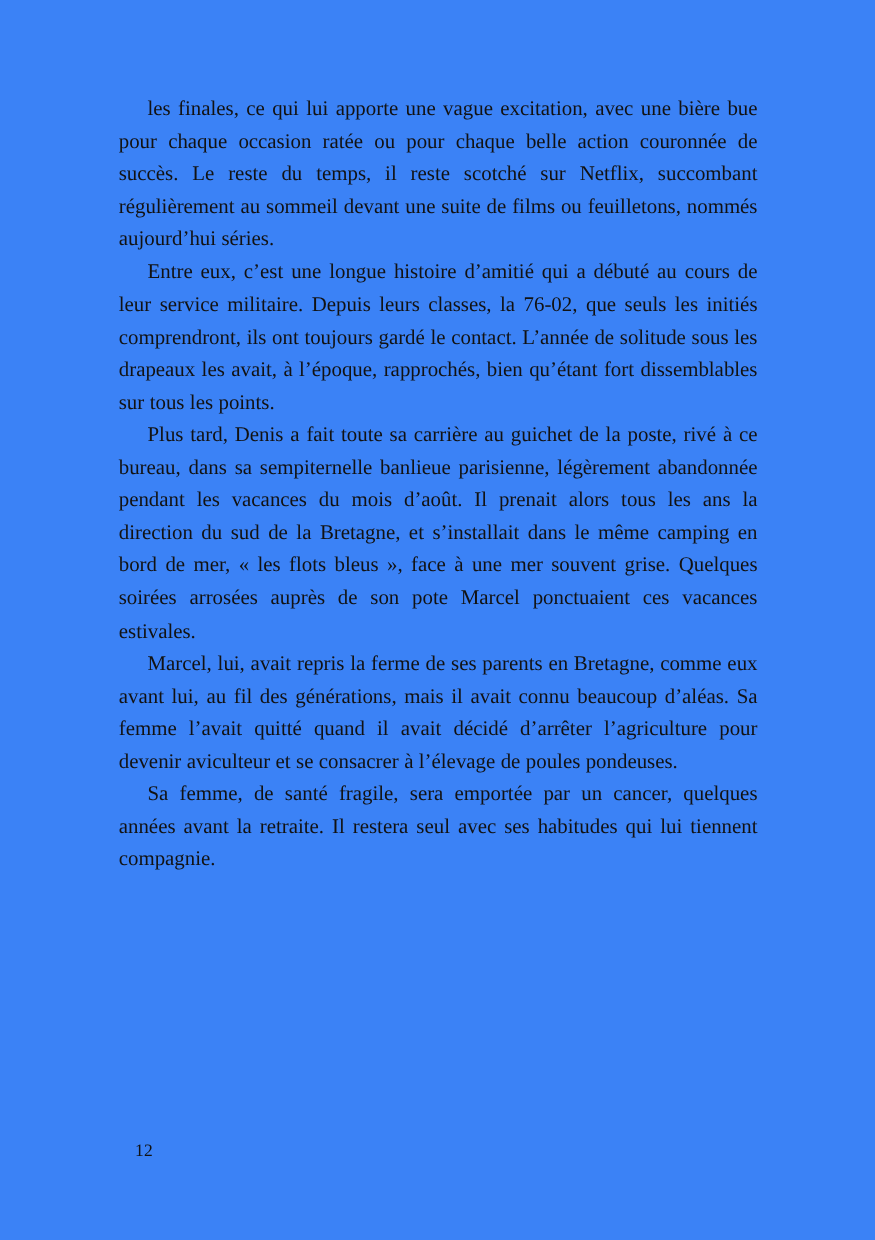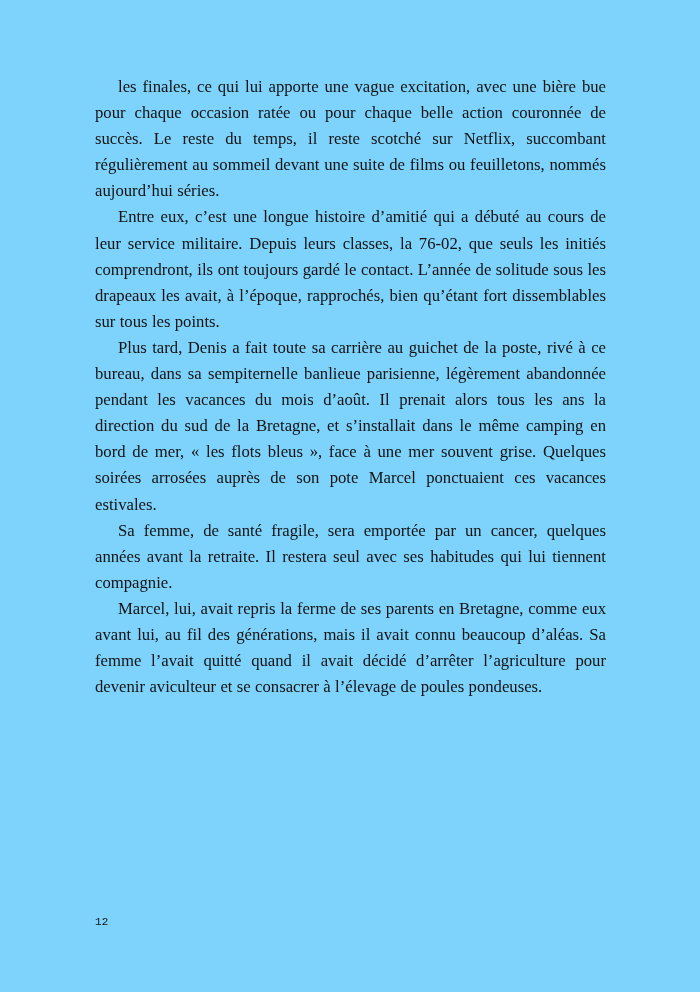--- a/index.html
+++ b/index.html
@@ -6,21 +6,21 @@
   html, body {
     margin: 0;
     padding: 0;
     background: #ffffff;
   }
 
   .page {
     position: relative;
     width: 700px;
     height: 992px;
-    background: #7dd3fc;
+    background: #3b82f6;
     overflow: hidden;
     font-family: "Liberation Serif", "DejaVu Serif", serif;
     color: #121212;
     -webkit-font-smoothing: antialiased;
   }
 
   .text-block {
     position: absolute;
     left: 95px;
     top: 74px;
@@ -41,37 +41,36 @@
     text-align: justify;
   }
 
   
   .text-block p:last-child {
     text-align: justify;
   }
 
   .folio {
     position: absolute;
-    left: 95px;
+    left: 108px;
     top: 911px;
-    font-size: 11px;
+    font-size: 14px;
     line-height: 22px;
     color: #121212;
     letter-spacing: 0.2px;
-    font-family: Liberation Mono, monospace;
   }
 </style>
 </head>
 <body>
 
 <div class="page">
 
   <div class="text-block">
     <p>les finales, ce qui lui apporte une vague excitation, avec une bière bue pour chaque occasion ratée ou pour chaque belle action couronnée de succès. Le reste du temps, il reste scotché sur Netflix, succombant régulièrement au sommeil devant une suite de films ou feuilletons, nommés aujourd’hui séries.</p>
     <p>Entre eux, c’est une longue histoire d’amitié qui a débuté au cours de leur service militaire. Depuis leurs classes, la 76-02, que seuls les initiés comprendront, ils ont toujours gardé le contact. L’année de solitude sous les drapeaux les avait, à l’époque, rapprochés, bien qu’étant fort dissemblables sur tous les points.</p>
     <p>Plus tard, Denis a fait toute sa carrière au guichet de la poste, rivé à ce bureau, dans sa sempiternelle banlieue parisienne, légèrement abandonnée pendant les vacances du mois d’août. Il prenait alors tous les ans la direction du sud de la Bretagne, et s’installait dans le même camping en bord de mer, « les flots bleus », face à une mer souvent grise. Quelques soirées arrosées auprès de son pote Marcel ponctuaient ces vacances estivales.</p>
+    <p>Marcel, lui, avait repris la ferme de ses parents en Bretagne, comme eux avant lui, au fil des générations, mais il avait connu beaucoup d’aléas. Sa femme l’avait quitté quand il avait décidé d’arrêter l’agriculture pour devenir aviculteur et se consacrer à l’élevage de poules pondeuses.</p>
     <p>Sa femme, de santé fragile, sera emportée par un cancer, quelques années avant la retraite. Il restera seul avec ses habitudes qui lui tiennent compagnie.</p>
-    <p>Marcel, lui, avait repris la ferme de ses parents en Bretagne, comme eux avant lui, au fil des générations, mais il avait connu beaucoup d’aléas. Sa femme l’avait quitté quand il avait décidé d’arrêter l’agriculture pour devenir aviculteur et se consacrer à l’élevage de poules pondeuses.</p>
   </div>
 
   <div class="folio">12</div>
 
 </div>
 
 </body></html>

